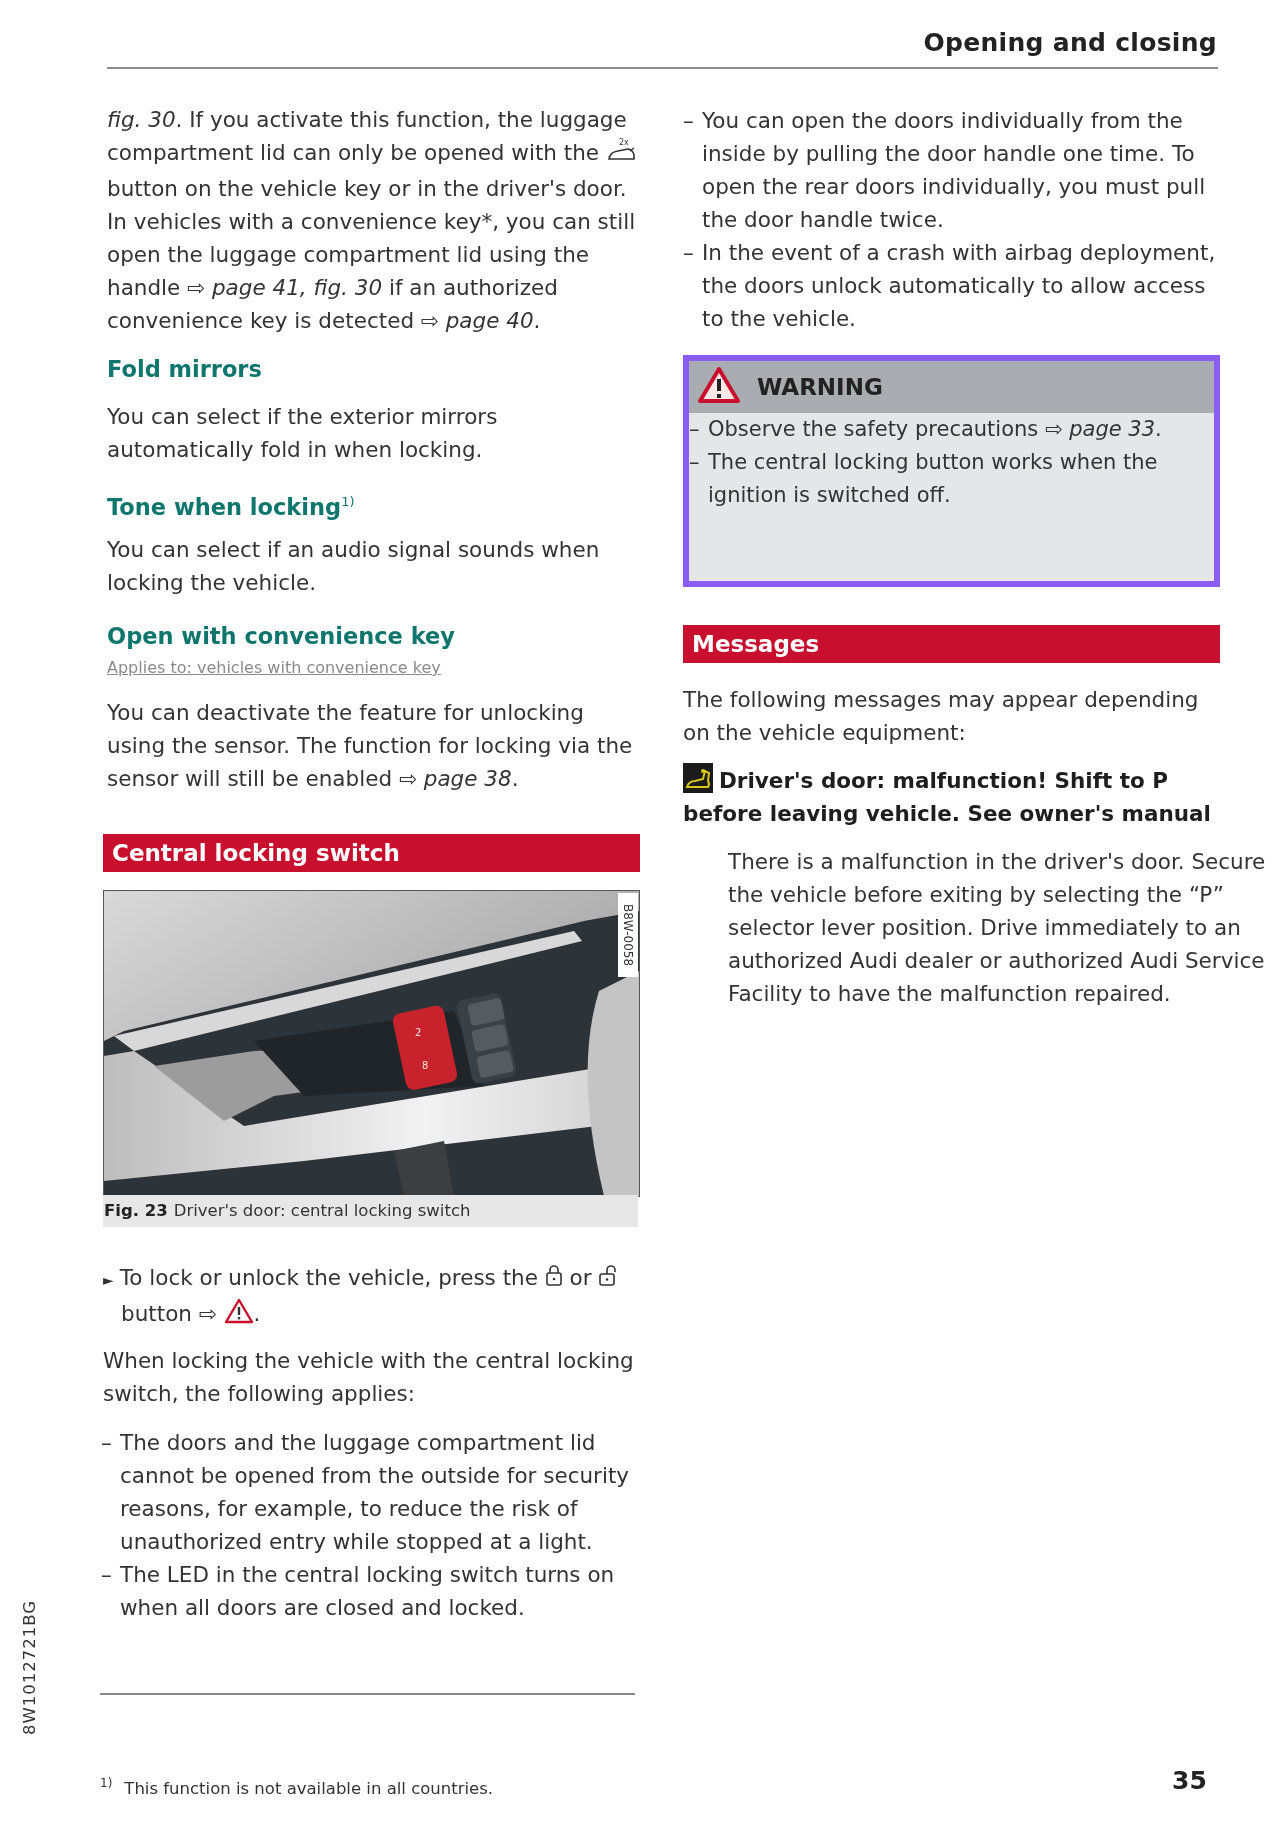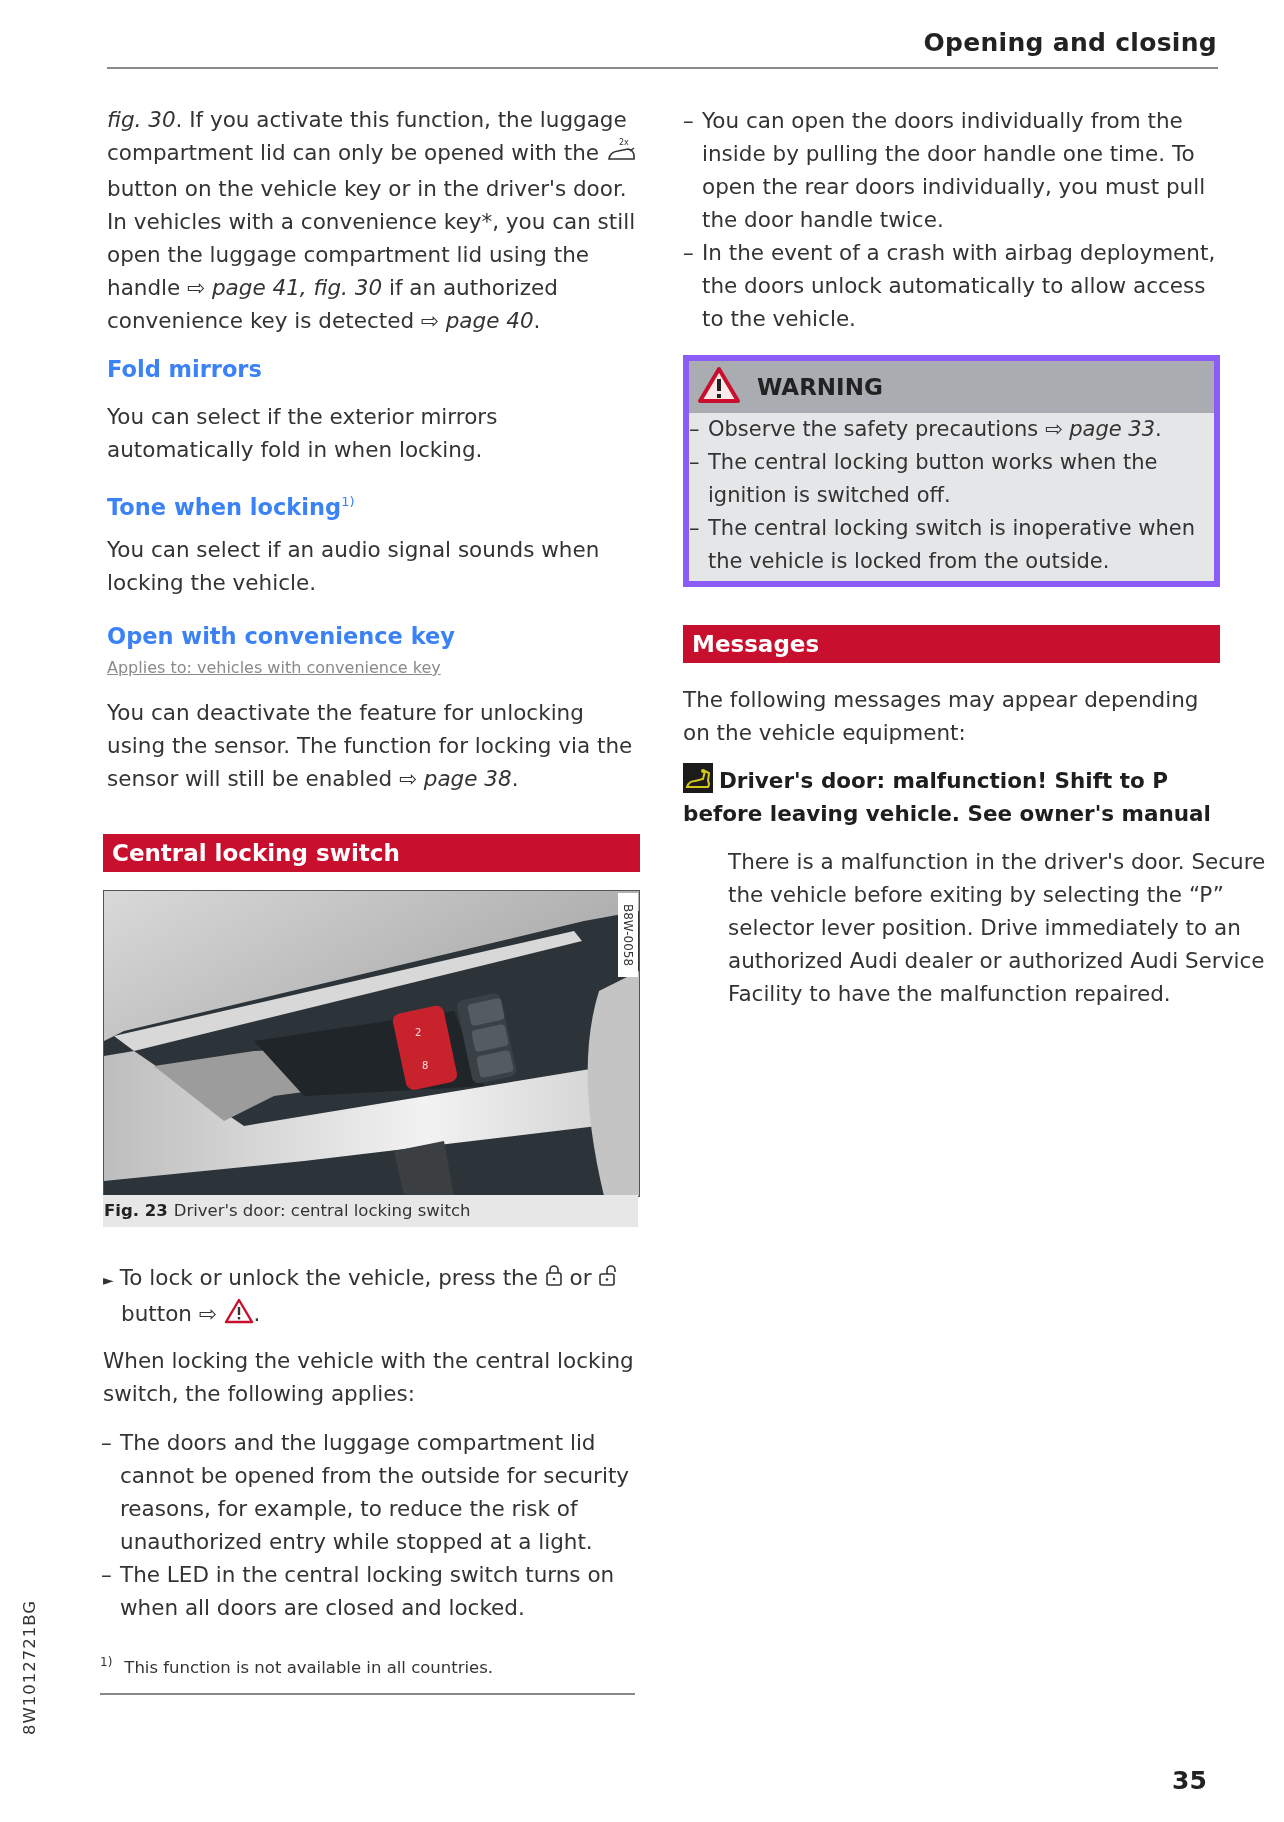--- a/index.html
+++ b/index.html
@@ -3,37 +3,37 @@
 <meta charset="utf-8">
 <style>
   html, body { margin:0; padding:0; background:#ffffff; }
   body { width:1284px; height:1822px; position:relative; overflow:hidden;
          font-family:"DejaVu Sans", sans-serif; color:#2b2b2b; }
   .abs { position:absolute; }
   .header-title { right:67px; top:28px; font-size:25px; font-weight:bold; letter-spacing:0.3px; color:#222; }
   .header-rule { left:107px; top:67px; width:1111px; height:2px; background:#8a8a8a; }
   .p { font-size:21.5px; line-height:33px; color:#333; }
   .p i { font-style:italic; }
-  .h3 { font-size:22.5px; font-weight:bold; color:#3b82f6; line-height:30px; }
+  .h3 { font-size:22.5px; font-weight:bold; color:#0f766e; line-height:30px; }
   .sup { font-size:13px; vertical-align:super; font-weight:normal; }
   .applies { font-size:16px; color:#8a8a8a; }
   .redbar { background:#c8102e; color:#fff; font-weight:bold; font-size:23px; line-height:38px; padding-left:9px; box-sizing:border-box; }
   ul.dash { list-style:none; margin:0; padding:0; }
   ul.dash li { position:relative; padding-left:19px; }
   ul.dash li::before { content:"–"; position:absolute; left:0; top:0; }
   .warn-box { left:683px; top:355px; width:537px; height:232px; border:6px solid #8b5cf6; background:#e5e6e8; box-sizing:border-box; }
   .warn-head { height:52px; background:#a9adb2; display:flex; align-items:center; padding-left:8px; }
   .warn-head .title { font-size:23px; font-weight:bold; color:#222; margin-left:16px; }
   .warn-body { padding:2px 14px 0 14px; font-size:21px; line-height:33px; color:#333; }
   .figure { left:103px; top:890px; width:535px; height:305px; border:1px solid #555; overflow:hidden; background:#cfcfcf; }
   .fig-caption { left:103px; top:1195px; width:535px; height:32px; background:#e7e7e7; font-size:16.5px; line-height:32px; padding-left:1px; box-sizing:border-box; color:#333; }
   .fig-caption b { color:#222; margin-right:6px; }
   .side-code { left:20px; top:1735px; transform-origin:left top; transform:rotate(-90deg); font-size:16.5px; letter-spacing:1px; color:#333; }
   .footnote-rule { left:100px; top:1693px; width:535px; height:1.5px; background:#888; }
-  .footnote { left:100px; top:1655px; font-size:16.5px; color:#333; }
+  .footnote { left:100px; top:1776px; font-size:16.5px; color:#333; }
   .footnote .mark { font-size:12px; vertical-align:super; margin-right:12px; }
   .page-num { left:1172px; top:1766px; font-size:25px; font-weight:bold; color:#222; }
   .icon-inline { display:inline-block; vertical-align:middle; }
   .msg-icon { display:inline-block; width:30px; height:30px; background:#1b1b1b; vertical-align:-5px; margin-right:6px; }
 </style>
 </head>
 <body>
 
 <div class="abs header-title">Opening and closing</div>
 <div class="abs header-rule"></div>
@@ -133,21 +133,20 @@
     <span><svg width="44" height="38" viewBox="0 0 44 38">
           <path d="M22 3 L41 35 L3 35 Z" fill="#fbe9ea" stroke="#c8102e" stroke-width="4" stroke-linejoin="round"></path>
           <rect x="20" y="13" width="4" height="12" fill="#222"></rect>
           <rect x="20" y="28" width="4" height="4" fill="#222"></rect>
         </svg></span>
     <span class="title">WARNING</span>
   </div>
   <ul class="warn-body dash">
     <li><span>Observe the safety precautions ⇨ </span><i>page 33</i><span>.</span></li>
     <li>The central locking button works when the ignition is switched off.</li>
-    <li>The central locking switch is inoperative when the vehicle is locked from the outside.</li>
   </ul>
 </div>
 
 <div class="abs redbar" style="left:683px; top:625px; width:537px; height:38px;">Messages</div>
 
 <div class="abs p" style="left:683px; top:683px; width:540px;">The following messages may appear depending on the vehicle equipment:</div>
 
 <div class="abs p" style="left:683px; top:763px; width:540px; font-weight:bold; color:#1e1e1e;"><span class="msg-icon"><svg width="30" height="30" viewBox="0 0 30 30">
         <path d="M4 24 Q6 18 12 18 L20 16 L22 8 L26 10 L25 18 Q27 21 25 24 Z" fill="none" stroke="#d6c81a" stroke-width="2"></path>
         <circle cx="20" cy="8" r="2" fill="#d6c81a"></circle>

